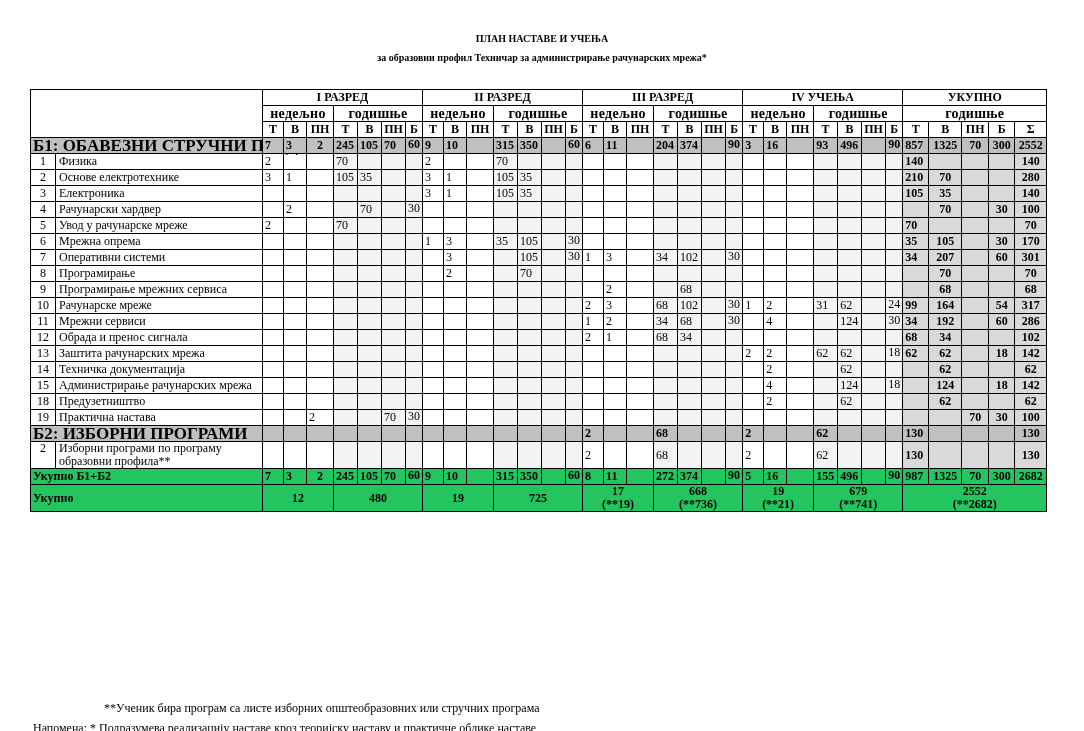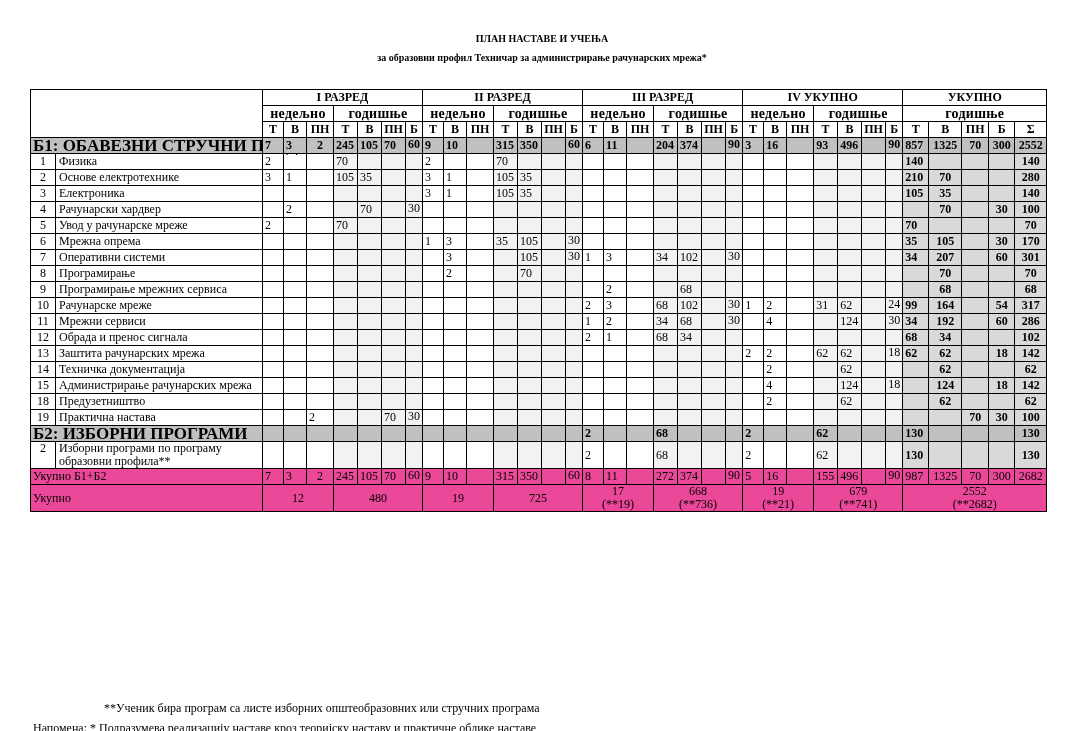--- a/index.html
+++ b/index.html
@@ -11,21 +11,21 @@
   table.plan td { border:1px solid #000; padding:0 2px; vertical-align:middle; white-space:nowrap; overflow:visible; position:relative; height:15px; line-height:13px; }
   .hdr td { text-align:center; font-weight:bold; }
   .hsmall { font-size:14px; letter-spacing:0.3px; }
   .num { text-align:left; }
   .c { text-align:center; }
   .bold { font-weight:bold; }
   .g1 { background:#f2f2f2; }
   .g2 { background:#d9d9d9; }
   .sec td { background:#c0c0c0; font-weight:bold; }
   .sec td.nm { font-size:17px; }
-  .tot td { background:#ec4899; font-weight:normal; }
+  .tot td { background:#22c55e; font-weight:bold; }
   td.b { text-align:center; vertical-align:top !important; font-size:12px; padding:0 1px; }
   .tall td { height:30px; }
   .rowB1 td { height:30px; }
   .name { padding-left:3px !important; }
   .idx { text-align:center; }
   .note { position:absolute; left:33px; font-size:12px; }
   .n1 { top:713px;margin-top:8px; }
   .n2 { top:701px; left:104px; }
   .ukgrand td { height:30px; line-height:14px; }
 </style>
@@ -72,21 +72,21 @@
       <col style="width:27px">
       <col style="width:26px">
       <col style="width:32px">
   </colgroup>
   <tbody id="tbody">
     <tr class="hdr">
       <td colspan="2" rowspan="3"></td>
       <td colspan="7">I РАЗРЕД</td>
       <td colspan="7">II РАЗРЕД</td>
       <td colspan="7">III РАЗРЕД</td>
-      <td colspan="7">IV УКУПНО</td>
+      <td colspan="7">IV УЧЕЊА</td>
       <td colspan="5">УКУПНО</td>
     </tr>
     <tr class="hdr hsmall">
       <td colspan="3" class="hsmall">недељно</td>
       <td colspan="4" class="hsmall">годишње</td>
       <td colspan="3" class="hsmall">недељно</td>
       <td colspan="4" class="hsmall">годишње</td>
       <td colspan="3" class="hsmall">недељно</td>
       <td colspan="4" class="hsmall">годишње</td>
       <td colspan="3" class="hsmall">недељно</td>

